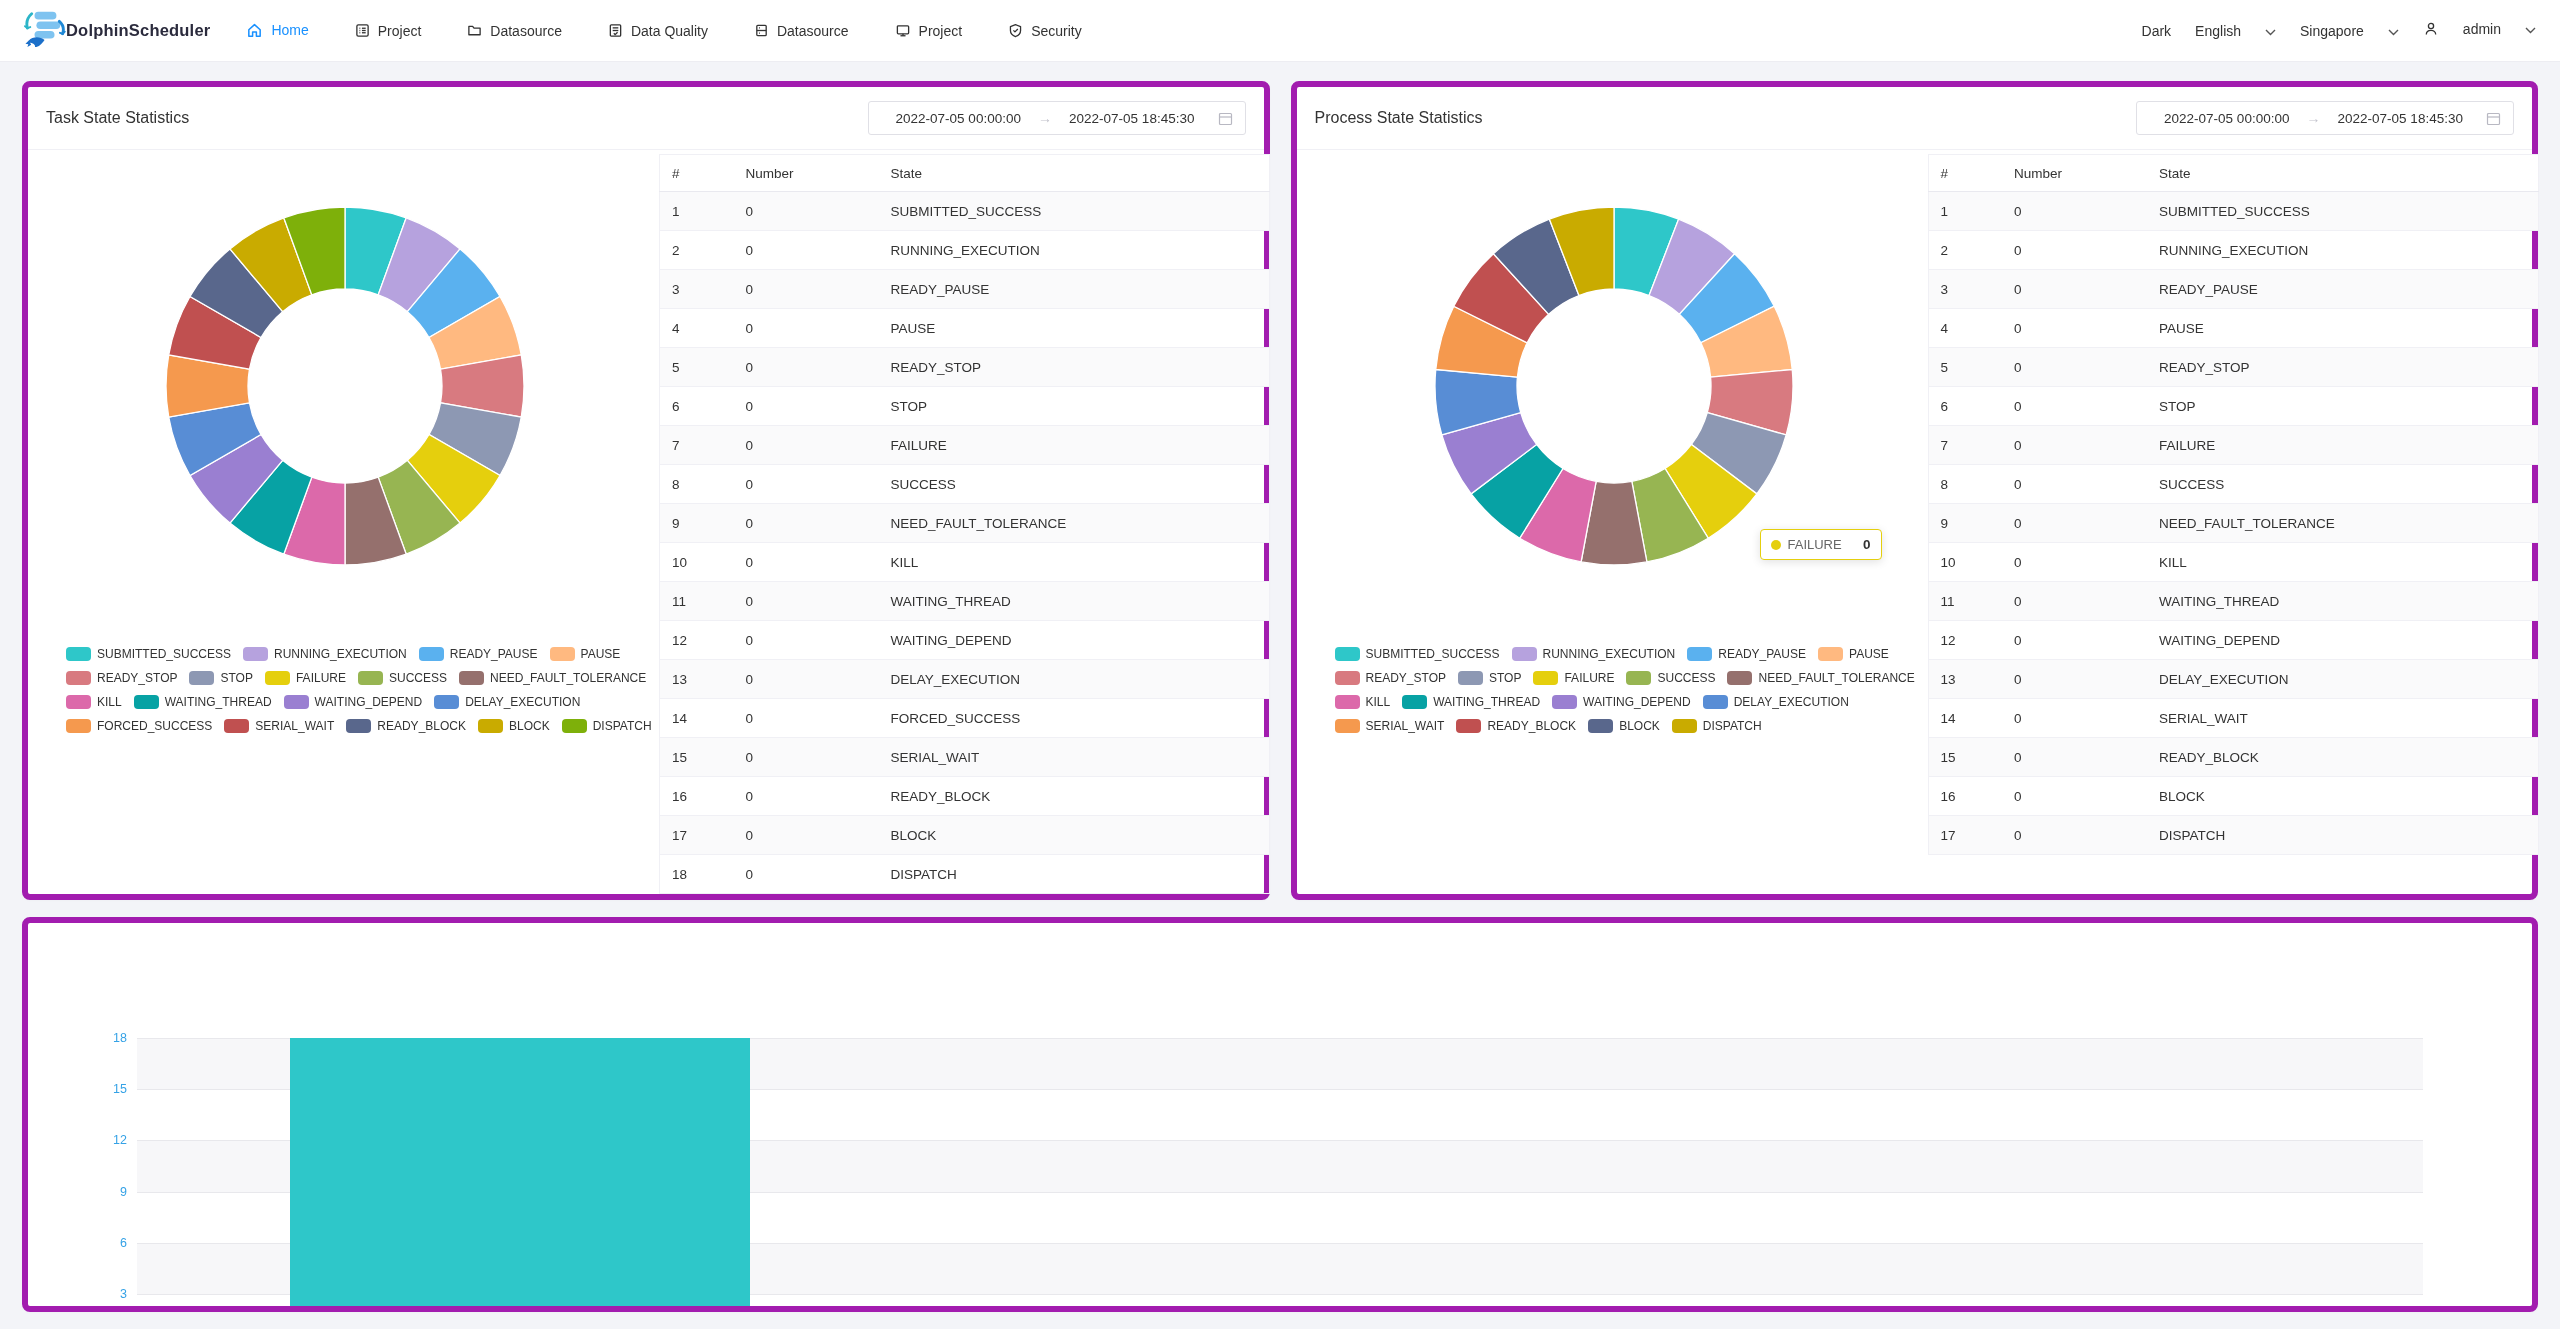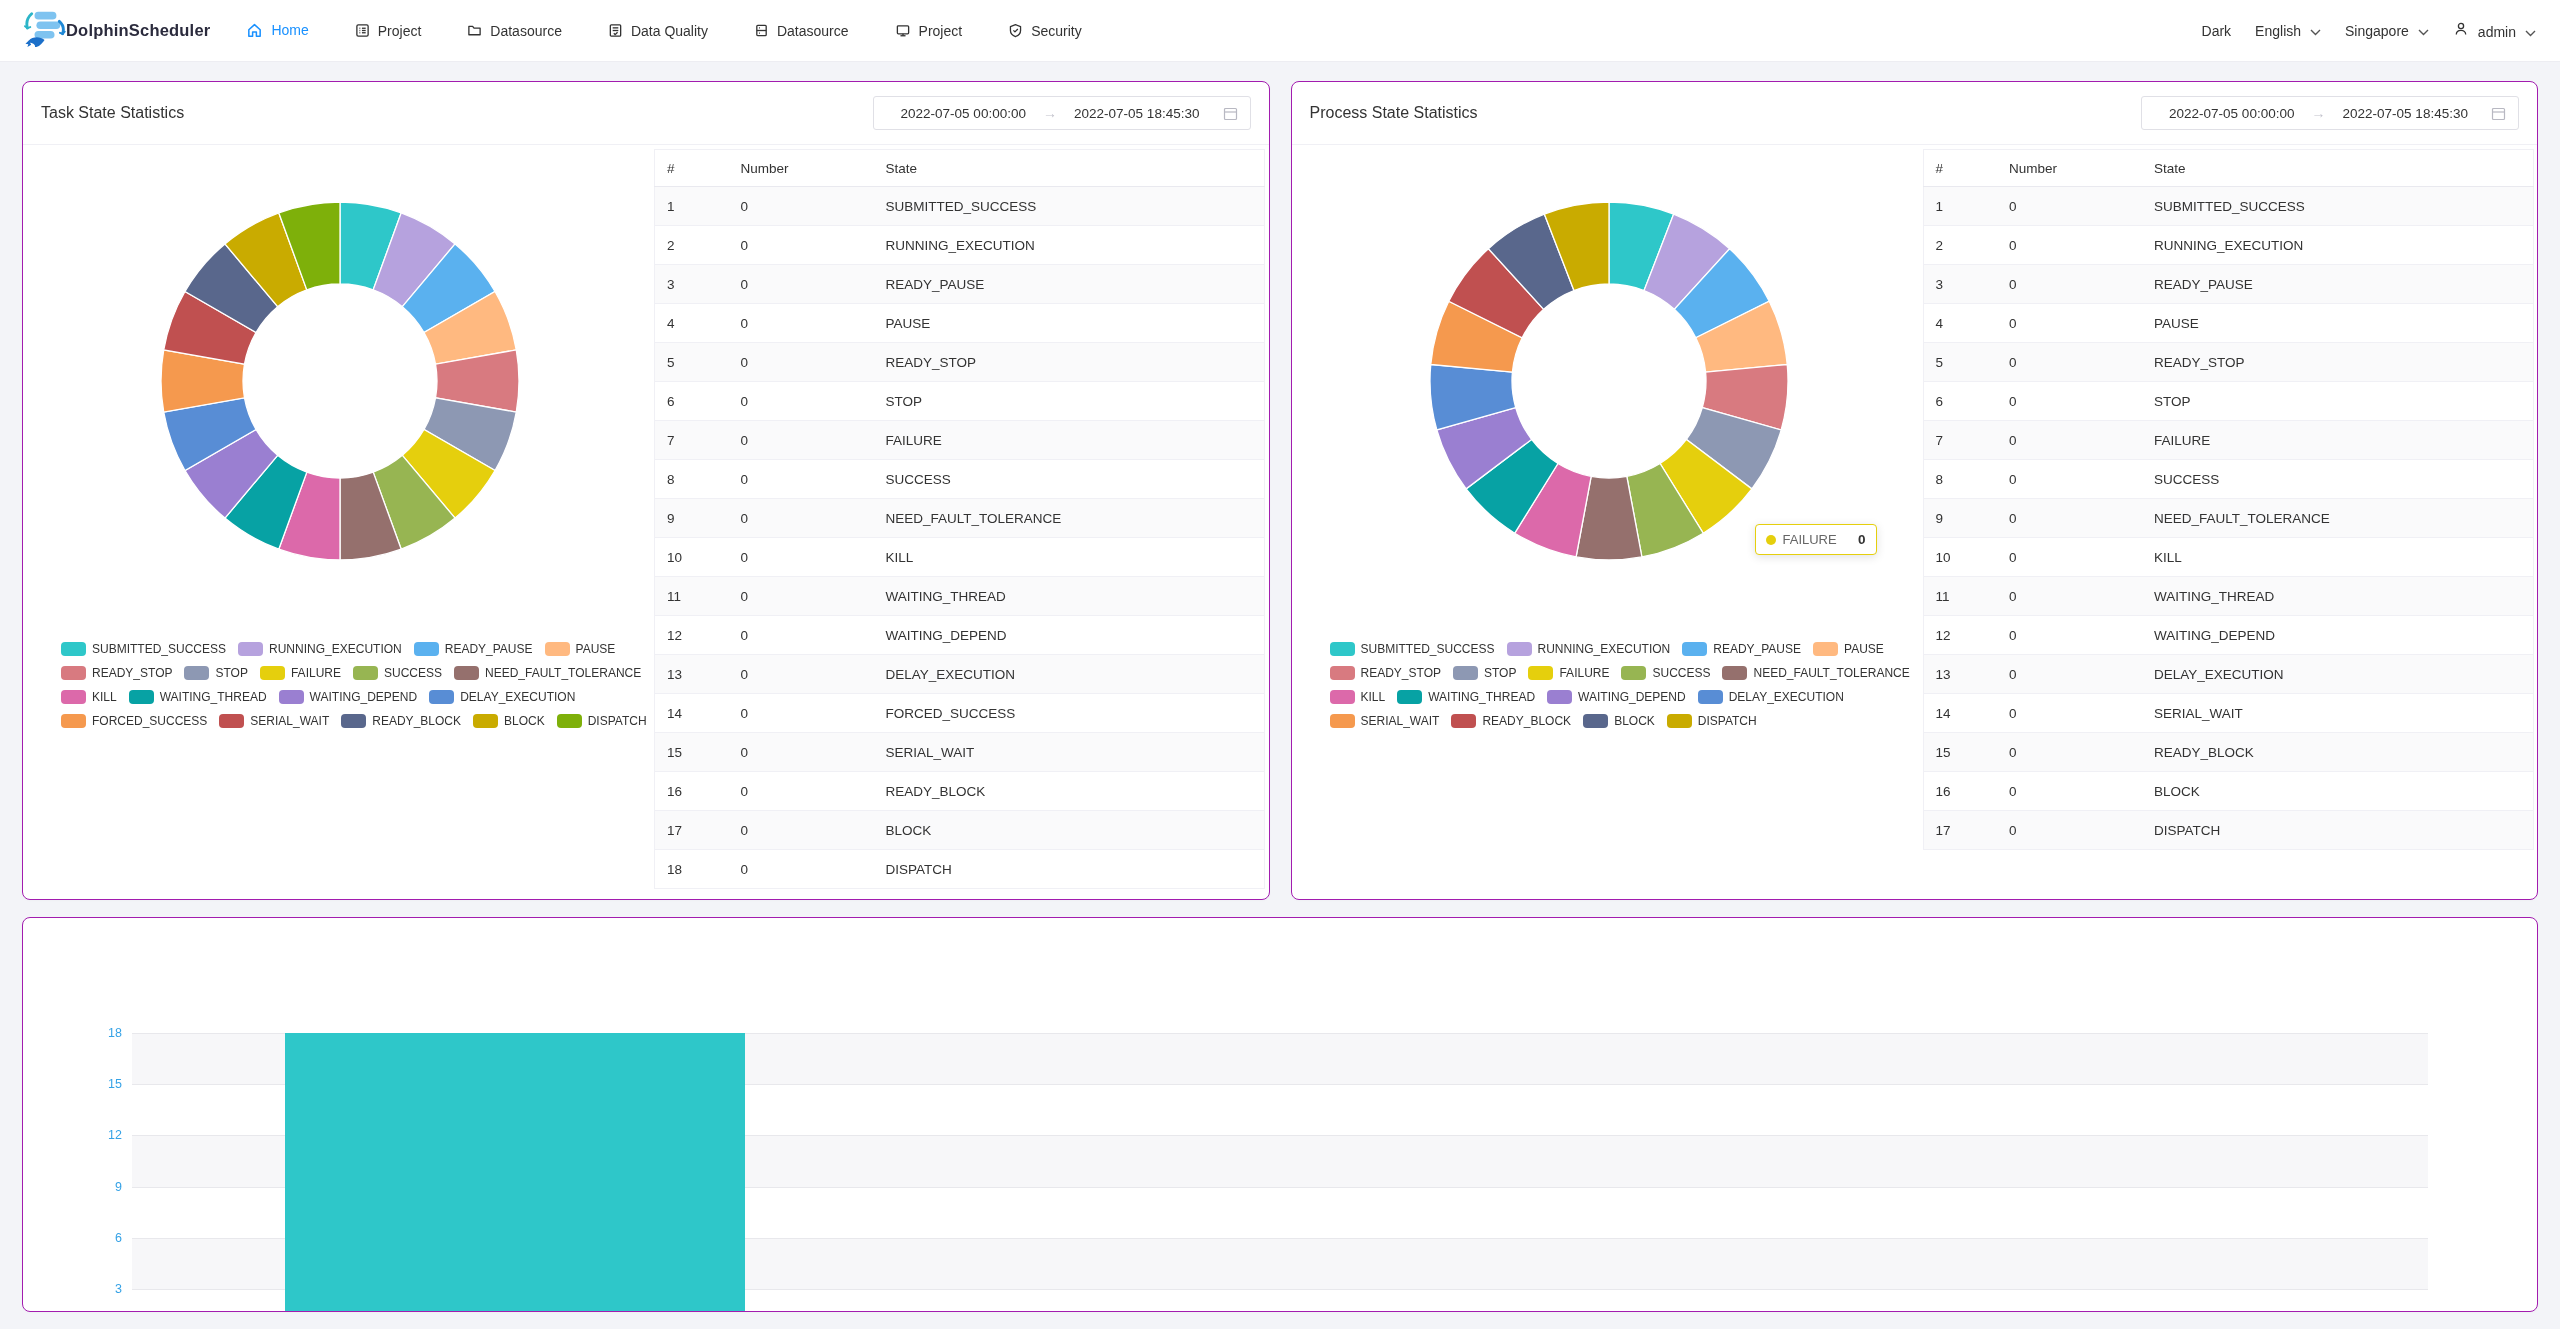--- a/index.html
+++ b/index.html
@@ -9,27 +9,27 @@
   
   .navbar { height:62px; background:#fff; border-bottom:1px solid #ededf2;
             display:flex; align-items:center; padding:0 24px; }
   .brand { display:flex; align-items:center; gap:0; margin-right:36px; cursor:pointer; }
   .brand-name { font-size:16.5px; font-weight:700; color:#2b2b3d; letter-spacing:.2px; }
   .nav-items { display:flex; align-items:center; gap:46px; }
   .nav-item { display:flex; align-items:flex-start; gap:8px; font-size:14px; color:#333; cursor:pointer; }
   .nav-item.active { color:#1890ff; }
   .nav-item .nav-ico { display:flex; align-items:center; }
   .nav-right { margin-left:auto; display:flex; align-items:center; gap:24px; font-size:14px; color:#333; }
-  .nav-right .dd { display:flex; align-items:flex-end; gap:9px; cursor:pointer; }
+  .nav-right .dd { display:flex; align-items:flex-start; gap:24px; cursor:pointer; }
   .nav-right .plain { cursor:pointer; }
 
   
   .content { padding:19px 22px 0; }
   .cards-row { display:flex; gap:21px; }
-  .card { background:#fff; border:1px solid #a21caf; border-radius:8px; position:relative;
+  .card { background:#fff; border:6px solid #a21caf; border-radius:8px; position:relative;
           box-shadow:0 1px 3px rgba(0,0,0,.02); }
   .top-card { flex:1 1 0; height:819px; }
   .card-header { height:63px; display:flex; align-items:center; justify-content:space-between;
                  padding:0 18px; border-bottom:1px solid #f0f0f5; }
   .card-title { font-size:16px; font-weight:500; color:#333; }
 
   
   .datepicker { width:378px; height:34px; border:1px solid #e0e0e6; border-radius:3px;
                 display:flex; align-items:center; padding:0 12px; font-size:13.5px; color:#333;
                 background:#fff; cursor:pointer; }

